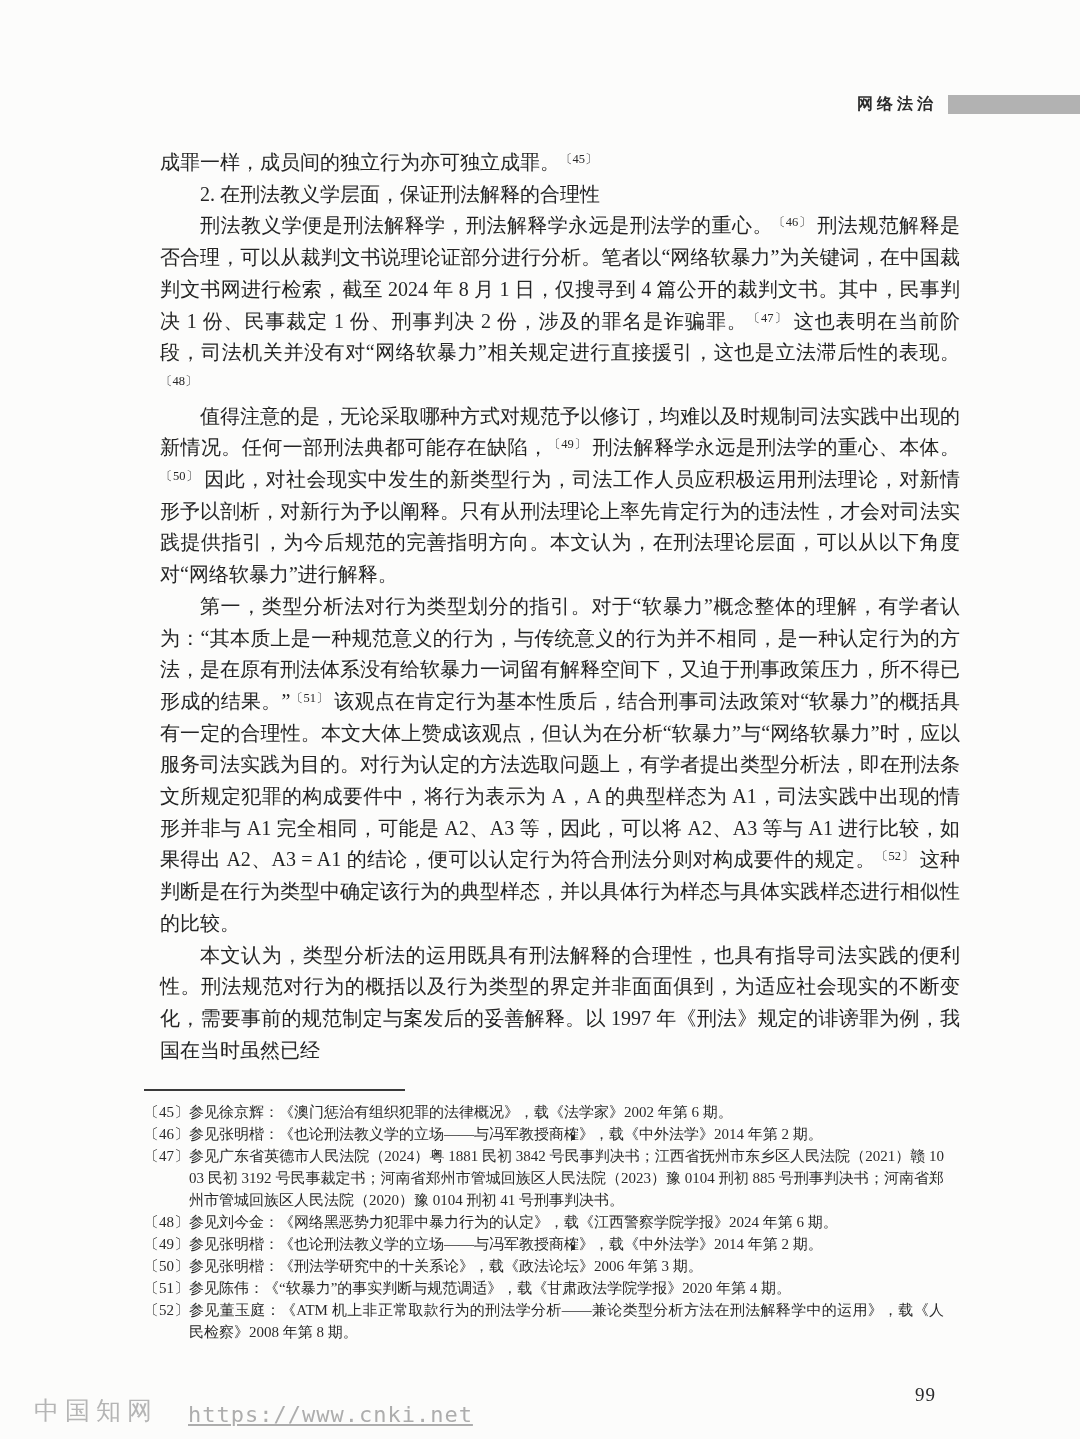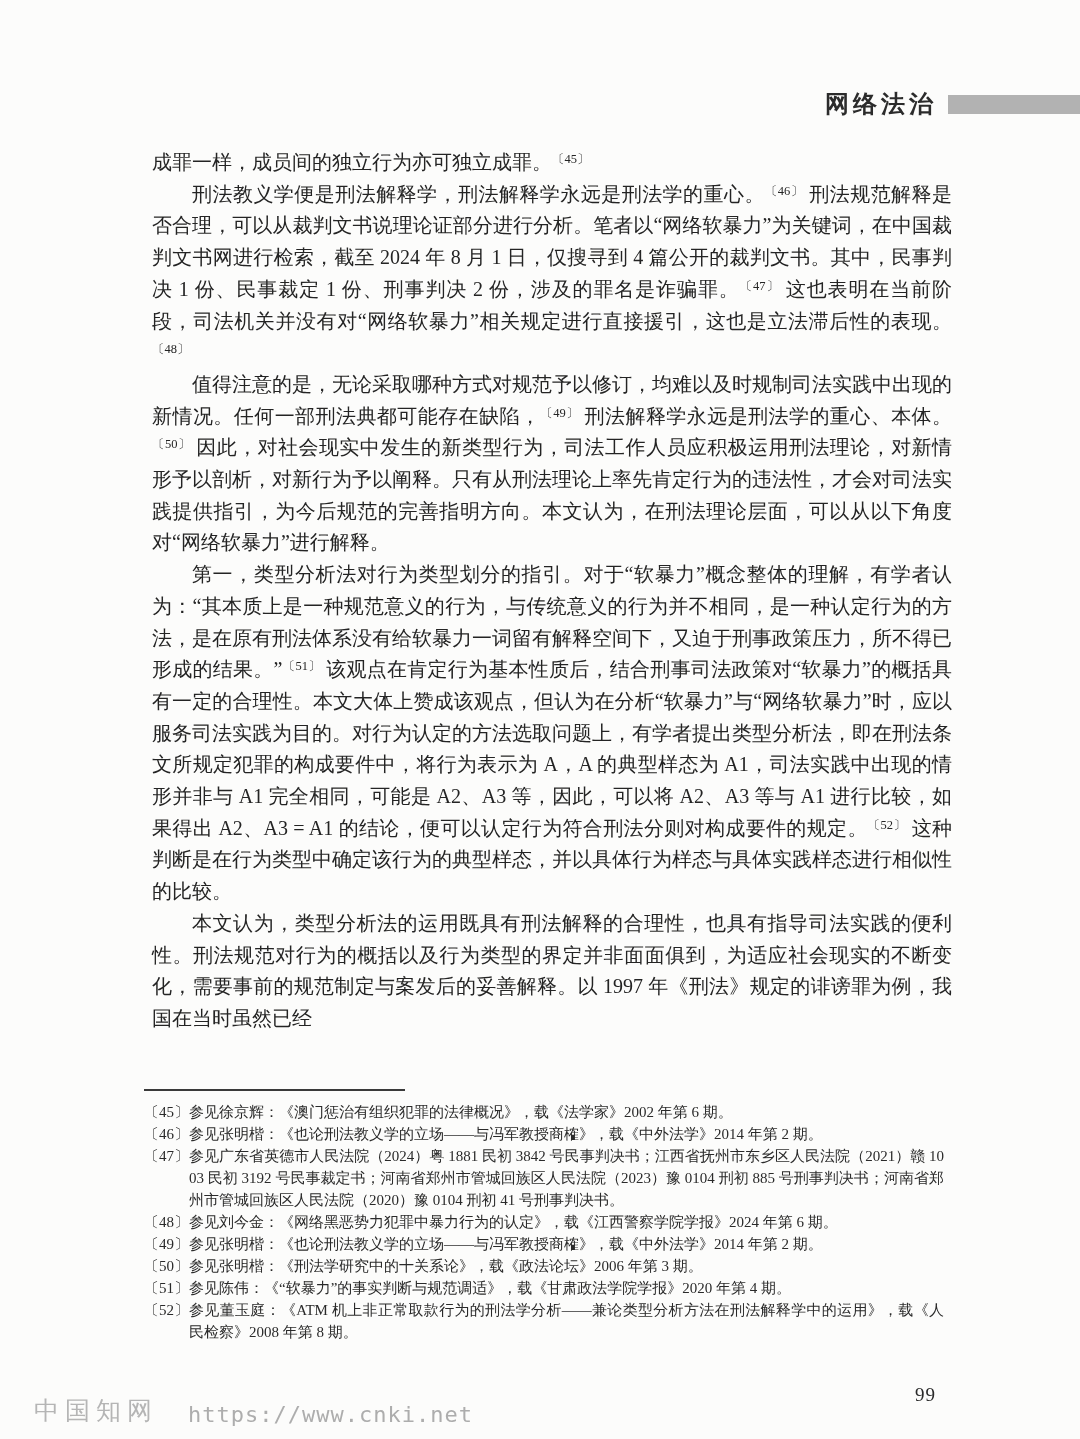--- a/index.html
+++ b/index.html
@@ -13,30 +13,30 @@
   }
 
   
   .running-head {
     position: absolute; top: 93px; right: 0;
     display: flex; align-items: center; gap: 11px;
     height: 22px;
   }
   .running-head .label {
     font-family: "Liberation Sans", sans-serif;
-    font-weight: bold; font-size: 24px; letter-spacing: 4px;
+    font-weight: bold; font-size: 16px; letter-spacing: 4px;
     color: #2b2b2b; white-space: nowrap;
   }
   .running-head .bar {
     width: 132px; height: 19px; background: #b2b2b2;
   }
 
   
   .body-text {
-    position: absolute; left: 152px; top: 147px; width: 800px; font-family: Liberation Serif, serif;
+    position: absolute; left: 160px; top: 147px; width: 800px; font-family: Liberation Serif, serif;
   }
   .body-text p {
     margin: 0;
     font-size: 20px; line-height: 31.7px;
     text-align: justify;
     word-break: break-all;
     text-indent: 2em;
     color: #242424;
   }
   .body-text p.no-indent { text-indent: 0; }
@@ -73,33 +73,34 @@
   .watermark {
     position: absolute; left: 34px; top: 1394px;
     display: flex; align-items: flex-end; gap: 30px;
   }
   .watermark .site-name {
     font-family: "Liberation Serif", serif;
     font-size: 25px; letter-spacing: 6px; color: #b5b5b5;
   }
   .watermark .site-url {
     font-family: "DejaVu Sans Mono", monospace;
-    font-size: 22px; letter-spacing: 1px; color: #adadad;
+    font-size: 22px; letter-spacing: 1px; color: #adadad; text-decoration: underline;
   }
 </style>
 </head>
 <body>
 
 <div class="running-head">
   <span class="label">网络法治</span>
   <span class="bar"></span>
 </div>
 
 <div class="body-text">
     <p class="no-indent"><span>成罪一样，成员间的独立行为亦可独立成罪。</span><sup class="fnref">〔45〕</sup></p>
+    <p><span>2. 在刑法教义学层面，保证刑法解释的合理性</span></p>
     <p><span>刑法教义学便是刑法解释学，刑法解释学永远是刑法学的重心。</span><sup class="fnref">〔46〕</sup><span> 刑法规范解释是否合理，可以从裁判文书说理论证部分进行分析。笔者以“网络软暴力”为关键词，在中国裁判文书网进行检索，截至 2024 年 8 月 1 日，仅搜寻到 4 篇公开的裁判文书。其中，民事判决 1 份、民事裁定 1 份、刑事判决 2 份，涉及的罪名是诈骗罪。</span><sup class="fnref">〔47〕</sup><span> 这也表明在当前阶段，司法机关并没有对“网络软暴力”相关规定进行直接援引，这也是立法滞后性的表现。</span><sup class="fnref">〔48〕</sup></p>
     <p><span>值得注意的是，无论采取哪种方式对规范予以修订，均难以及时规制司法实践中出现的新情况。任何一部刑法典都可能存在缺陷，</span><sup class="fnref">〔49〕</sup><span> 刑法解释学永远是刑法学的重心、本体。</span><sup class="fnref">〔50〕</sup><span> 因此，对社会现实中发生的新类型行为，司法工作人员应积极运用刑法理论，对新情形予以剖析，对新行为予以阐释。只有从刑法理论上率先肯定行为的违法性，才会对司法实践提供指引，为今后规范的完善指明方向。本文认为，在刑法理论层面，可以从以下角度对“网络软暴力”进行解释。</span></p>
     <p><span>第一，类型分析法对行为类型划分的指引。对于“软暴力”概念整体的理解，有学者认为：“其本质上是一种规范意义的行为，与传统意义的行为并不相同，是一种认定行为的方法，是在原有刑法体系没有给软暴力一词留有解释空间下，又迫于刑事政策压力，所不得已形成的结果。”</span><sup class="fnref">〔51〕</sup><span> 该观点在肯定行为基本性质后，结合刑事司法政策对“软暴力”的概括具有一定的合理性。本文大体上赞成该观点，但认为在分析“软暴力”与“网络软暴力”时，应以服务司法实践为目的。对行为认定的方法选取问题上，有学者提出类型分析法，即在刑法条文所规定犯罪的构成要件中，将行为表示为 A，A 的典型样态为 A1，司法实践中出现的情形并非与 A1 完全相同，可能是 A2、A3 等，因此，可以将 A2、A3 等与 A1 进行比较，如果得出 A2、A3 = A1 的结论，便可以认定行为符合刑法分则对构成要件的规定。</span><sup class="fnref">〔52〕</sup><span> 这种判断是在行为类型中确定该行为的典型样态，并以具体行为样态与具体实践样态进行相似性的比较。</span></p>
     <p><span>本文认为，类型分析法的运用既具有刑法解释的合理性，也具有指导司法实践的便利性。刑法规范对行为的概括以及行为类型的界定并非面面俱到，为适应社会现实的不断变化，需要事前的规范制定与案发后的妥善解释。以 1997 年《刑法》规定的诽谤罪为例，我国在当时虽然已经</span></p>
   </div>
 
 <div class="fn-separator"></div>
 <div class="footnotes">
     <div class="fn-item">
       <span class="fn-label">〔45〕</span>

